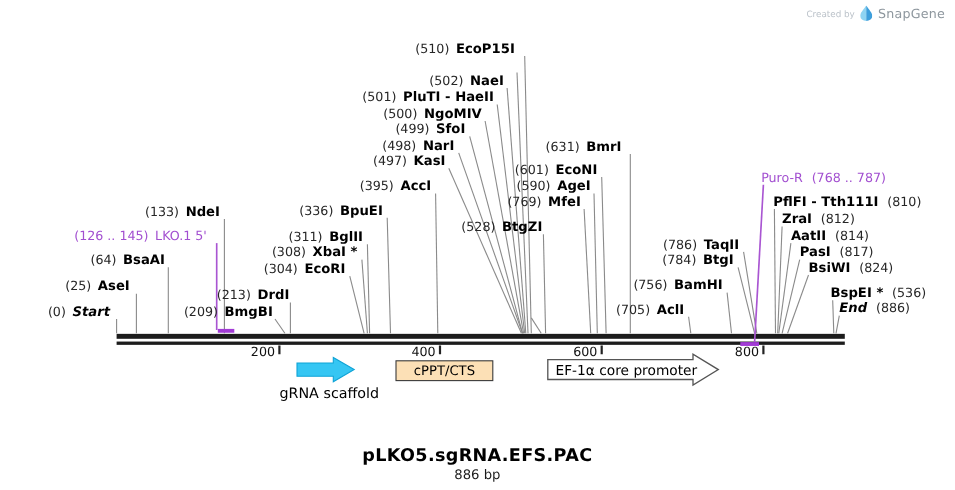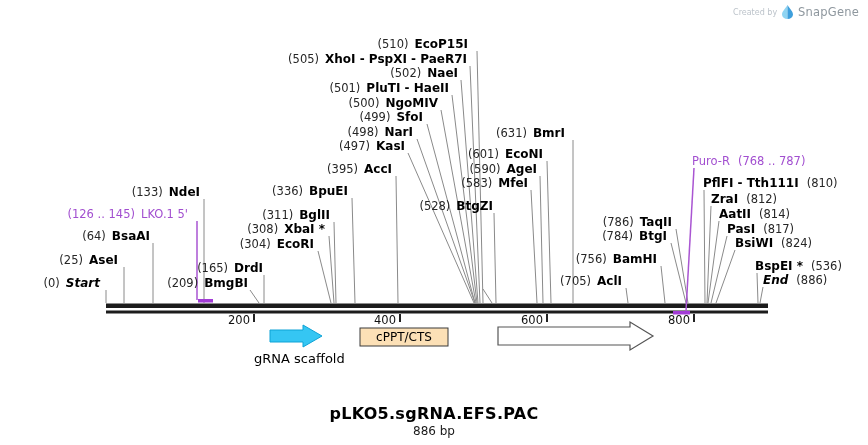--- a/index.html
+++ b/index.html
@@ -116,21 +116,21 @@
     <span class="pos">(25)</span><span class="nm">AseI</span></div>
   <div class="site" style="right:718px;top:230px">
     <span class="pos">(64)</span><span class="nm">BsaAI</span></div>
   <div class="site" style="right:668px;top:186px">
     <span class="pos">(133)</span><span class="nm">NdeI</span></div>
   <div class="site purple" style="right:680px;top:208px">
     <span class="pos">(126 .. 145)</span><span class="nm">LKO.1 5'</span></div>
   <div class="site" style="right:620px;top:277px">
     <span class="pos">(209)</span><span class="nm">BmgBI</span></div>
   <div class="site" style="right:605px;top:262px">
-    <span class="pos">(165)</span><span class="nm">DrdI</span></div>
+    <span class="pos">(213)</span><span class="nm">DrdI</span></div>
   <div class="site" style="right:554px;top:238px">
     <span class="pos">(304)</span><span class="nm">EcoRI</span></div>
   <div class="site" style="right:543px;top:223px">
     <span class="pos">(308)</span><span class="nm">XbaI *</span></div>
   <div class="site" style="right:538px;top:209px">
     <span class="pos">(311)</span><span class="nm">BglII</span></div>
   <div class="site" style="right:520px;top:185px">
     <span class="pos">(336)</span><span class="nm">BpuEI</span></div>
   <div class="site" style="right:476px;top:163px">
     <span class="pos">(395)</span><span class="nm">AccI</span></div>
@@ -139,28 +139,26 @@
   <div class="site" style="right:455px;top:126px">
     <span class="pos">(498)</span><span class="nm">NarI</span></div>
   <div class="site" style="right:445px;top:111px">
     <span class="pos">(499)</span><span class="nm">SfoI</span></div>
   <div class="site" style="right:430px;top:97px">
     <span class="pos">(500)</span><span class="nm">NgoMIV</span></div>
   <div class="site" style="right:419px;top:82px">
     <span class="pos">(501)</span><span class="nm">PluTI - HaeII</span></div>
   <div class="site" style="right:410px;top:67px">
     <span class="pos">(502)</span><span class="nm">NaeI</span></div>
-  <div class="site" style="right:401px;top:53px">
-    <span class="pos">(505)</span><span class="nm">XhoI - PspXI - PaeR7I</span></div>
   <div class="site" style="right:400px;top:38px">
     <span class="pos">(510)</span><span class="nm">EcoP15I</span></div>
   <div class="site" style="right:375px;top:200px">
     <span class="pos">(528)</span><span class="nm">BtgZI</span></div>
   <div class="site" style="right:340px;top:177px">
-    <span class="pos">(583)</span><span class="nm">MfeI</span></div>
+    <span class="pos">(769)</span><span class="nm">MfeI</span></div>
   <div class="site" style="right:331px;top:163px">
     <span class="pos">(590)</span><span class="nm">AgeI</span></div>
   <div class="site" style="right:325px;top:148px">
     <span class="pos">(601)</span><span class="nm">EcoNI</span></div>
   <div class="site" style="right:303px;top:127px">
     <span class="pos">(631)</span><span class="nm">BmrI</span></div>
   <div class="site" style="right:246px;top:275px">
     <span class="pos">(705)</span><span class="nm">AclI</span></div>
   <div class="site" style="right:211px;top:253px">
     <span class="pos">(756)</span><span class="nm">BamHI</span></div>
@@ -181,17 +179,18 @@
     <span class="nm">PasI</span><span class="pos">(817)</span></div>
   <div class="site rev" style="left:735px;top:237px">
     <span class="nm">BsiWI</span><span class="pos">(824)</span></div>
   <div class="site rev" style="left:755px;top:260px">
     <span class="nm">BspEI *</span><span class="pos">(536)</span></div>
   <div class="site rev ital" style="left:763px;top:274px">
     <span class="nm">End</span><span class="pos">(886)</span></div>
 
   <div class="ftext grna-label" style="left:254px;top:351px">gRNA scaffold</div>
   <div class="ftext cppt-label" style="left:360px;top:330px">cPPT/CTS</div>
+  <div class="ftext" style="left:505px;top:329px;font-size:12.5px">EF-1α core promoter</div>
 
   <div class="title">pLKO5.sgRNA.EFS.PAC</div>
   <div class="bp">886 bp</div>
 
 </div>
 
 </body></html>

